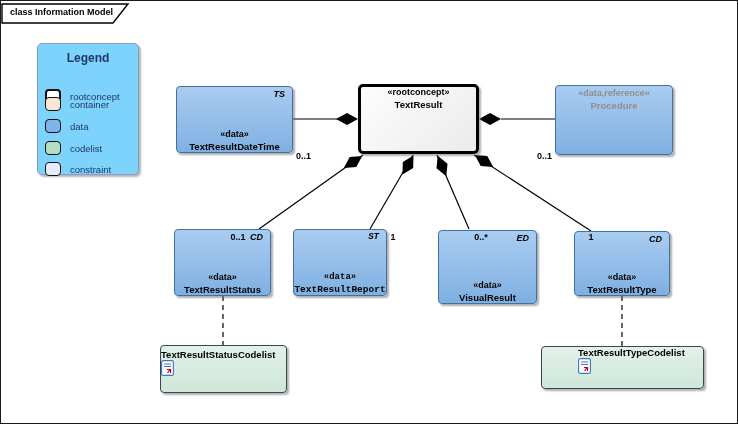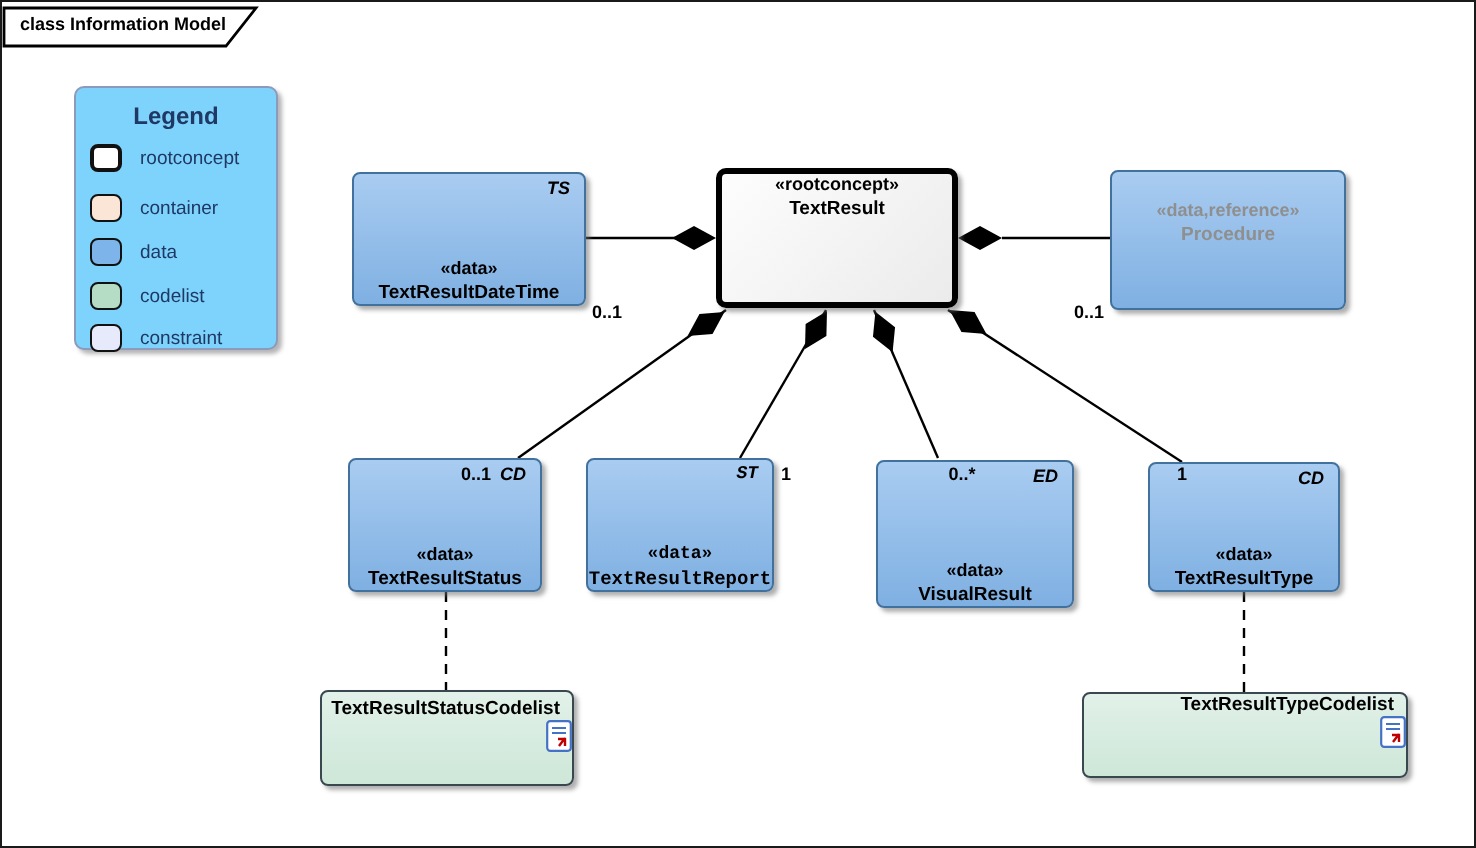--- a/index.html
+++ b/index.html
@@ -56,21 +56,21 @@
   }
   .root-node{
     background:linear-gradient(135deg,#fdfdfd 0%,#ebebeb 100%);
     border:3px solid #000;border-radius:5px;
     justify-content:flex-start;padding-top:0;
   }
   .ref-node .stereo,.ref-node .nname{color:#8f8f8f;}
   .codelist-node{
     background:linear-gradient(to bottom,#e2f1e9 0%,#cde7d8 100%);
     border:1px solid #39474f;border-radius:4px;
-    justify-content:center;align-items:flex-end;
+    justify-content:center;align-items:flex-start;
     padding-bottom:14px;
   }
   .codelist-node .nname{margin:0 6px 0 0;}
   
   .mult{
     position:absolute;font-size:9px;font-weight:bold;color:#000;
     text-align:center;white-space:nowrap;margin-top:24px;
   }
 </style>
 </head>
@@ -102,21 +102,21 @@
 
     <line x1="222" y1="295" x2="222" y2="344" stroke="#000" stroke-width="1.2" stroke-dasharray="5,4"></line>
 
     <line x1="621" y1="295" x2="621" y2="345" stroke="#000" stroke-width="1.2" stroke-dasharray="5,4"></line>
   </svg>
 
   <span id="frame-tab-label">class Information Model</span>
 
   <div class="legend">
     <div class="legend-title">Legend</div>
-    <div class="legend-row" style="top:27px">
+    <div class="legend-row" style="top:44px">
       <span class="swatch thick" style="background: rgb(255, 255, 255);"></span>
       <span class="legend-label">rootconcept</span>
     </div>
     <div class="legend-row" style="top:52px">
       <span class="swatch" style="background: rgb(251, 229, 214);"></span>
       <span class="legend-label">container</span>
     </div>
     <div class="legend-row" style="top:74px">
       <span class="swatch" style="background: rgb(125, 180, 234);"></span>
       <span class="legend-label">data</span>
@@ -135,21 +135,21 @@
     <span class="dtype">TS</span>
     <span class="stereo">«data»</span>
     <span class="nname">TextResultDateTime</span>
   </div>
 
   <div class="node root-node" style="left:357px;top:83px;width:121px;height:70px;">
     <span class="stereo">«rootconcept»</span>
     <span class="nname">TextResult</span>
   </div>
 
-  <div class="node data-node ref-node" style="left:554px;top:84px;width:118px;height:70px;justify-content:flex-start;padding-top:14px;">
+  <div class="node data-node ref-node" style="left:554px;top:84px;width:118px;height:70px;justify-content:flex-start;padding-top:2px;">
     <span class="stereo">«data,reference»</span>
     <span class="nname">Procedure</span>
   </div>
 
   <div class="node data-node" style="left:173px;top:228px;width:97px;height:67px;">
     <span class="dtype">CD</span>
     <span class="stereo">«data»</span>
     <span class="nname">TextResultStatus</span>
   </div>
 

